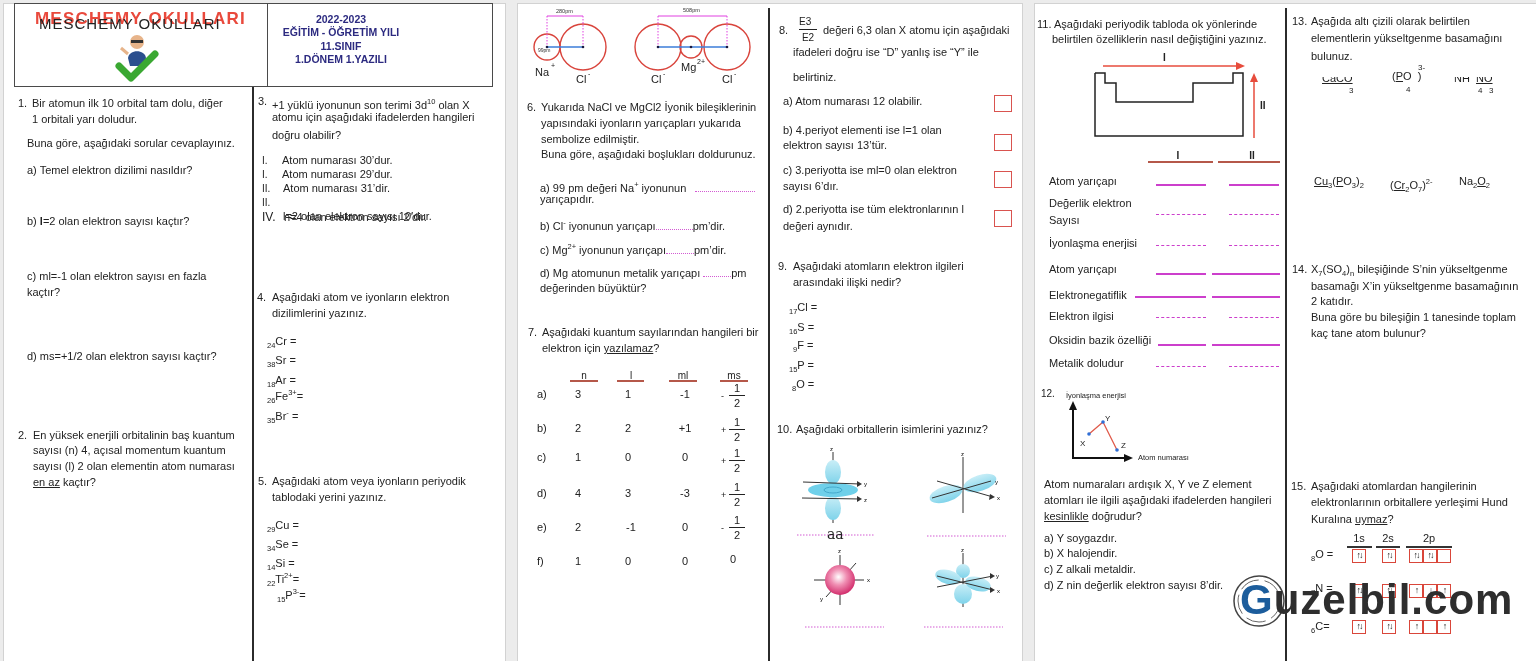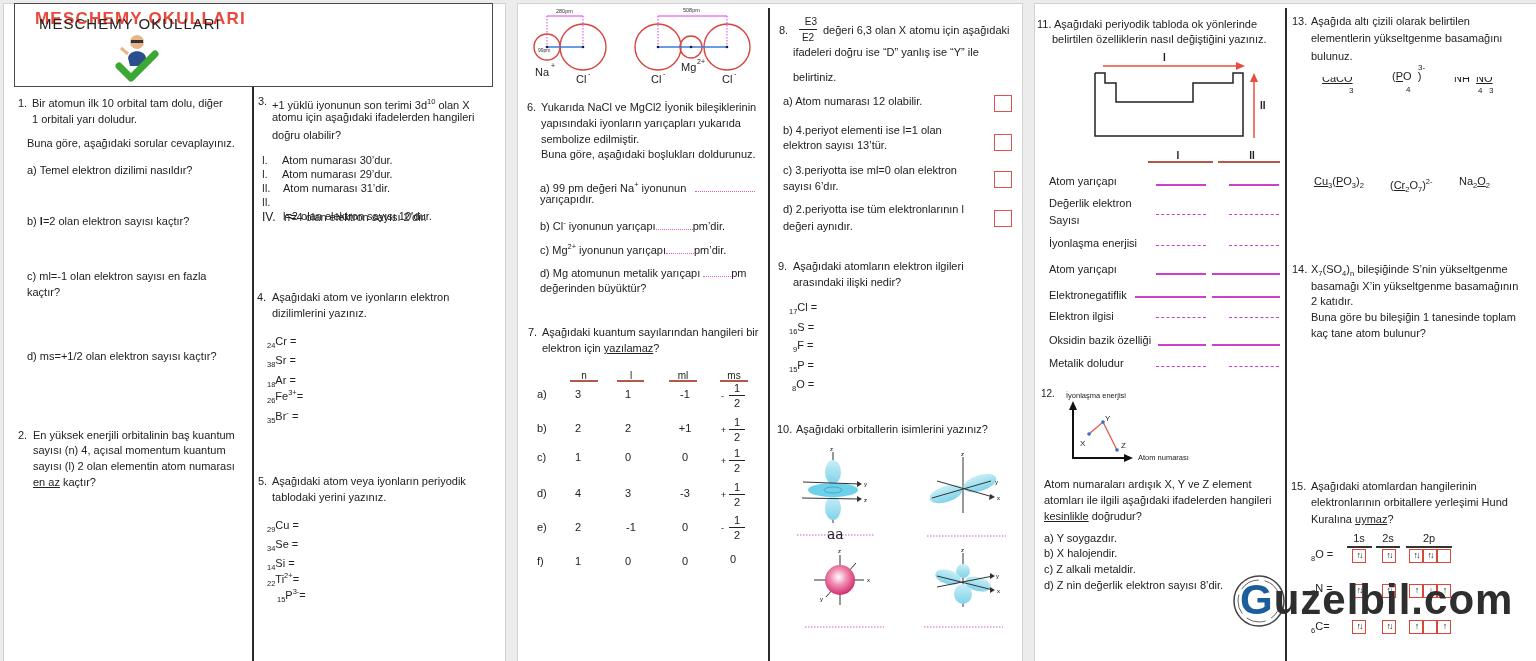--- a/index.html
+++ b/index.html
@@ -51,20 +51,26 @@
   <div class="hcell" style="width:252px">
     <div class="red-title">MESCHEMY  OKULLARI</div>
     <div class="blk-title">MESCHEMY  OKULLARI</div>
     <svg class="svgl" style="left:96px;top:28px" width="52" height="52" viewBox="0 0 52 52">
       <circle cx="26" cy="10" r="7" fill="#e7b48a"></circle>
       <rect x="20" y="8" width="12" height="3" fill="#333"></rect>
       <path d="M17 26 C18 17 34 17 35 26 L33 34 L19 34 Z" fill="#2b4f8e"></path>
       <path d="M17 22 L10 16" stroke="#e7b48a" stroke-width="3"></path>
       <polyline points="8,34 20,46 44,22" fill="none" stroke="#3aa832" stroke-width="7" stroke-linecap="round" stroke-linejoin="round"></polyline>
     </svg>
+  </div>
+  <div class="hcell" style="width:147px">
+    <div class="info" style="top:9px">2022-2023</div>
+    <div class="info" style="top:22px">EĞİTİM - ÖĞRETİM YILI</div>
+    <div class="info" style="top:36px">11.SINIF</div>
+    <div class="info" style="top:49px">1.DÖNEM 1.YAZILI</div>
   </div>
 </div>
 
 <div class="g">
   <div class="t" style="left:18px;top:97px">1.</div>
   <div class="t" style="left:32px;top:97px">Bir atomun ilk 10 orbital tam dolu, diğer</div>
   <div class="t" style="left:32px;top:113px">1 orbitali yarı doludur.</div>
   <div class="t" style="left:27px;top:137px">Buna göre, aşağıdaki sorular cevaplayınız.</div>
   <div class="t" style="left:27px;top:164px">a) Temel elektron dizilimi nasıldır?</div>
   <div class="t" style="left:27px;top:215px"><span>b) </span><b>l</b><span>=2 olan elektron sayısı kaçtır?</span></div>
@@ -249,21 +255,21 @@
 
   <div class="t" style="left:537px;top:555px">f)</div>
   <div class="cell" style="left:566px;top:555px">1</div>
   <div class="cell" style="left:616px;top:555px">0</div>
   <div class="cell" style="left:673px;top:555px">0</div>
   <div class="cell" style="left:721px;top:553px">0</div>
 </div>
 
 <div class="g">
   <div class="t" style="left:779px;top:24px">8.</div>
-  <div class="t" style="left:799px;top:15px;font-size:10px;width:18px;text-align:right">E3</div>
+  <div class="t" style="left:799px;top:15px;font-size:10px;width:18px;text-align:left">E3</div>
   <div style="position:absolute;left:799px;top:29px;width:18px;height:1px;background:#222"></div>
   <div class="t" style="left:799px;top:31px;font-size:10px;width:18px;text-align:center">E2</div>
   <div class="t" style="left:823px;top:24px">değeri 6,3 olan X atomu için aşağıdaki</div>
   <div class="t" style="left:793px;top:46px">ifadeleri doğru ise “D” yanlış ise “Y” ile</div>
   <div class="t" style="left:793px;top:71px">belirtiniz.</div>
 
   <div class="t" style="left:783px;top:95px">a) Atom numarası 12 olabilir.</div>
   <div class="cbox" style="left:994px;top:95px"></div>
   <div class="t" style="left:783px;top:124px">b) 4.periyot elementi ise l=1 olan</div>
   <div class="t" style="left:783px;top:139px">elektron sayısı 13’tür.</div>

